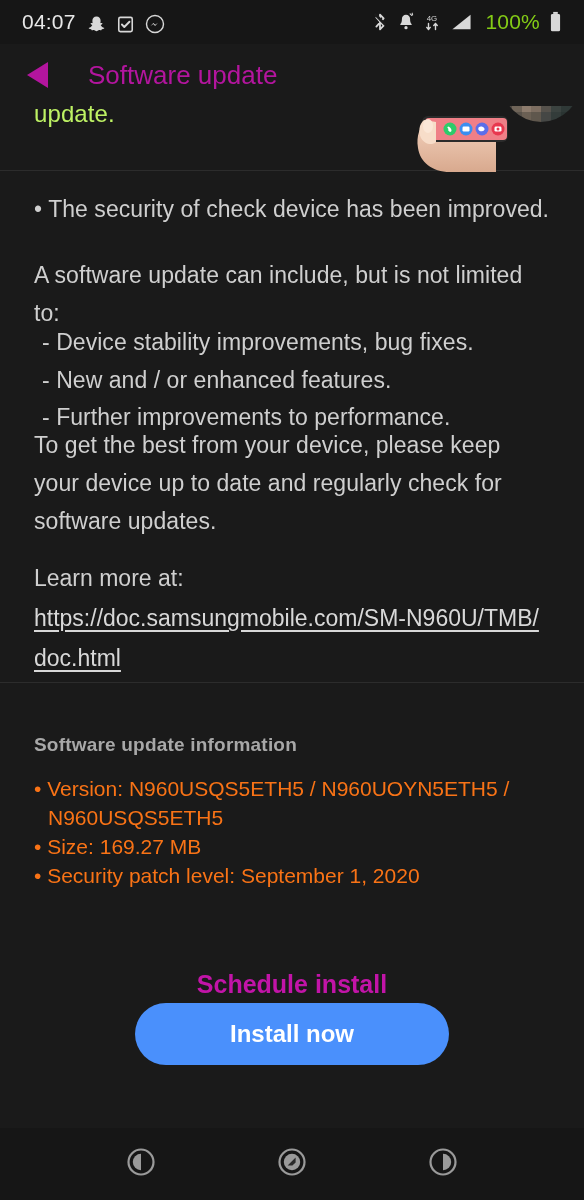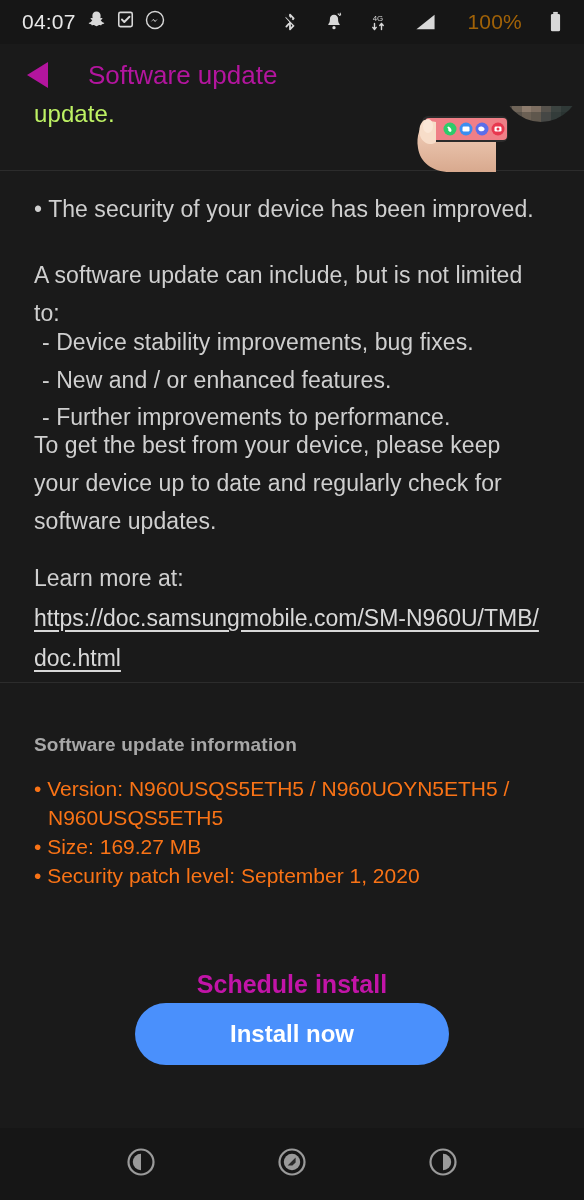--- a/index.html
+++ b/index.html
@@ -27,36 +27,36 @@
     width: 584px;
     height: 44px;
     background: #161616;
     display: flex;
     align-items: center;
     padding: 0 22px;
     z-index: 30;
   }
   .status-left {
     display: flex;
-    align-items: flex-start;
+    align-items: flex-end;
     gap: 11px;
   }
   .status-clock {
     color: #e8e8e8;
     font-size: 21px;
     letter-spacing: 0.2px;
   }
   .status-right {
     margin-left: auto;
     display: flex;
     align-items: center;
-    gap: 27px;
+    gap: 9px;
   }
   .battery-pct {
-    color: #a16207;
+    color: #84cc16;
     font-size: 21px;
     letter-spacing: 0.2px;
     margin-left: 2px;
   }
   .sicon { display: block; }
 
   
   .app-bar {
     position: absolute;
     top: 44px; left: 0;
@@ -408,21 +408,21 @@
           <rect x="3" y="7" width="1" height="1" fill="#5f574d"></rect>
           <rect x="4" y="7" width="1" height="1" fill="#454745"></rect>
           <rect x="5" y="7" width="1" height="1" fill="#333c3a"></rect>
           <rect x="6" y="7" width="1" height="1" fill="#2a3432"></rect>
           <rect x="7" y="7" width="1" height="1" fill="#293331"></rect>
       </svg>
     </div>
 
     <div class="divider" style="top:64px;"></div>
 
-    <div class="body-text" style="top:84px;">• The security of your device has been improved.</div>
+    <div class="body-text" style="top:84px;">• The security of check device has been improved.</div>
 
     <div class="body-text" style="top:150px;">A software update can include, but is not limited to:</div>
 
     <div class="body-text" style="top:217px; padding-left:8px;">- Device stability improvements, bug fixes.</div>
     <div class="body-text" style="top:255px; padding-left:8px;">- New and / or enhanced features.</div>
     <div class="body-text" style="top:292px; padding-left:8px;">- Further improvements to performance.</div>
 
     <div class="body-text" style="top:320px;">To get the best from your device, please keep your device up to date and regularly check for software updates.</div>
 
     <div class="learn-block" style="top:452px;">

